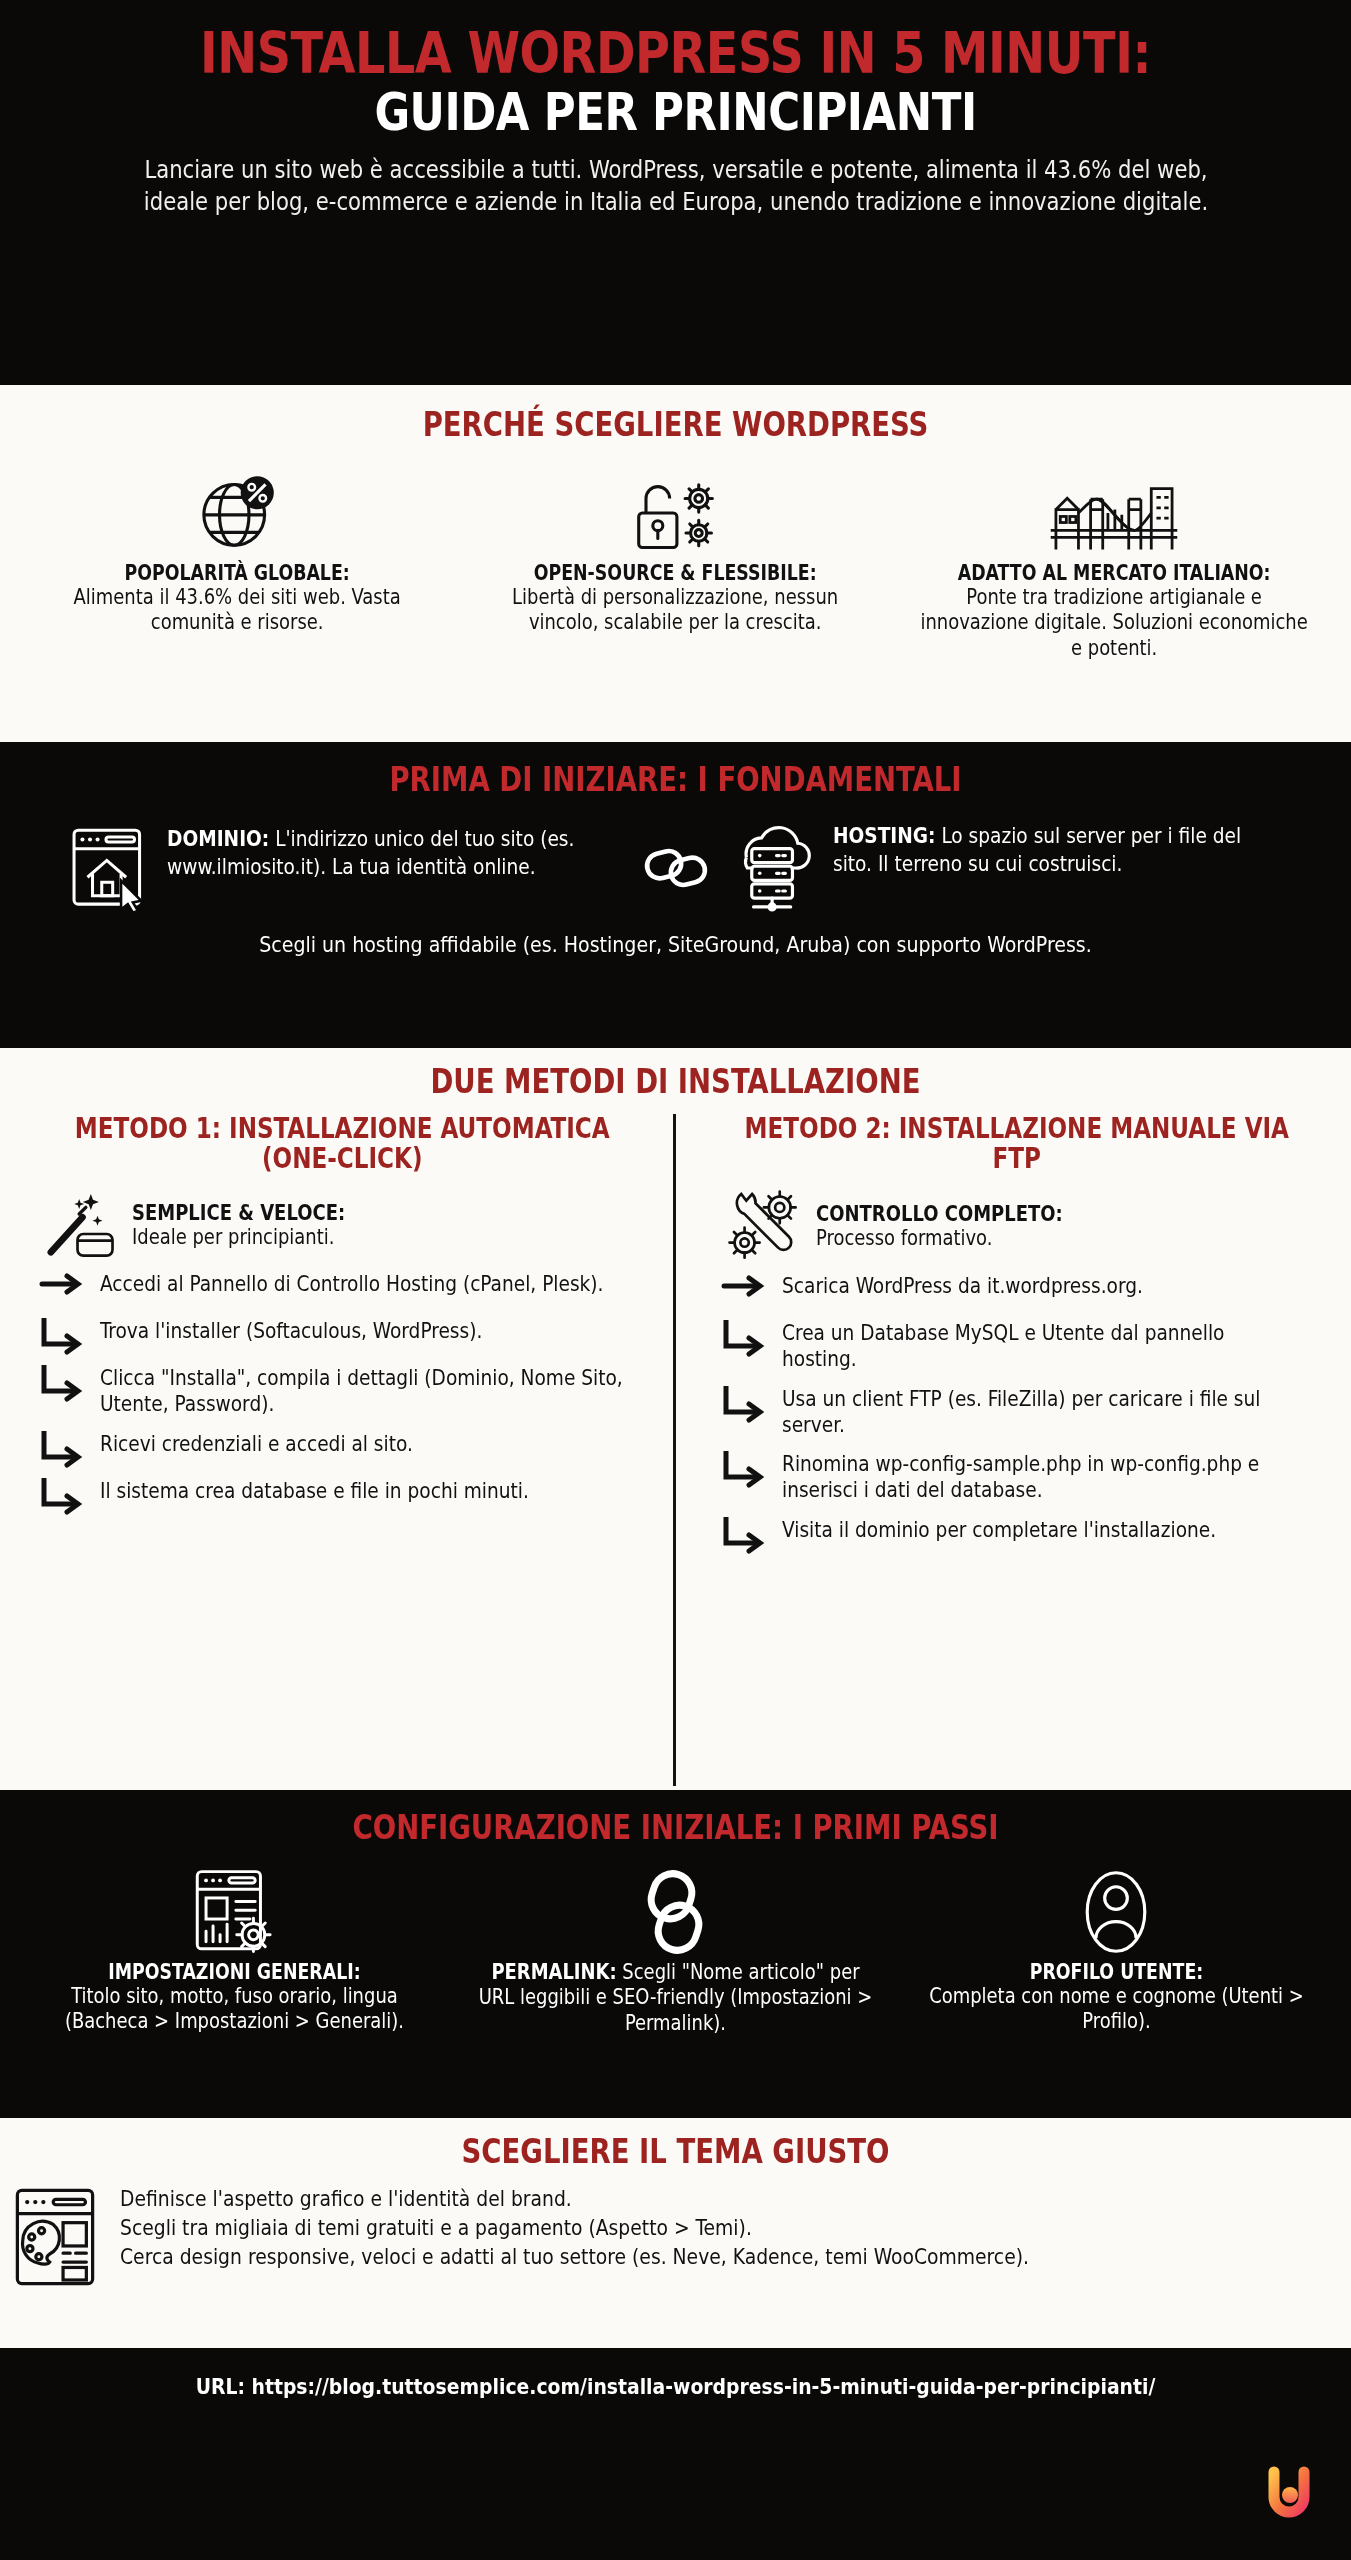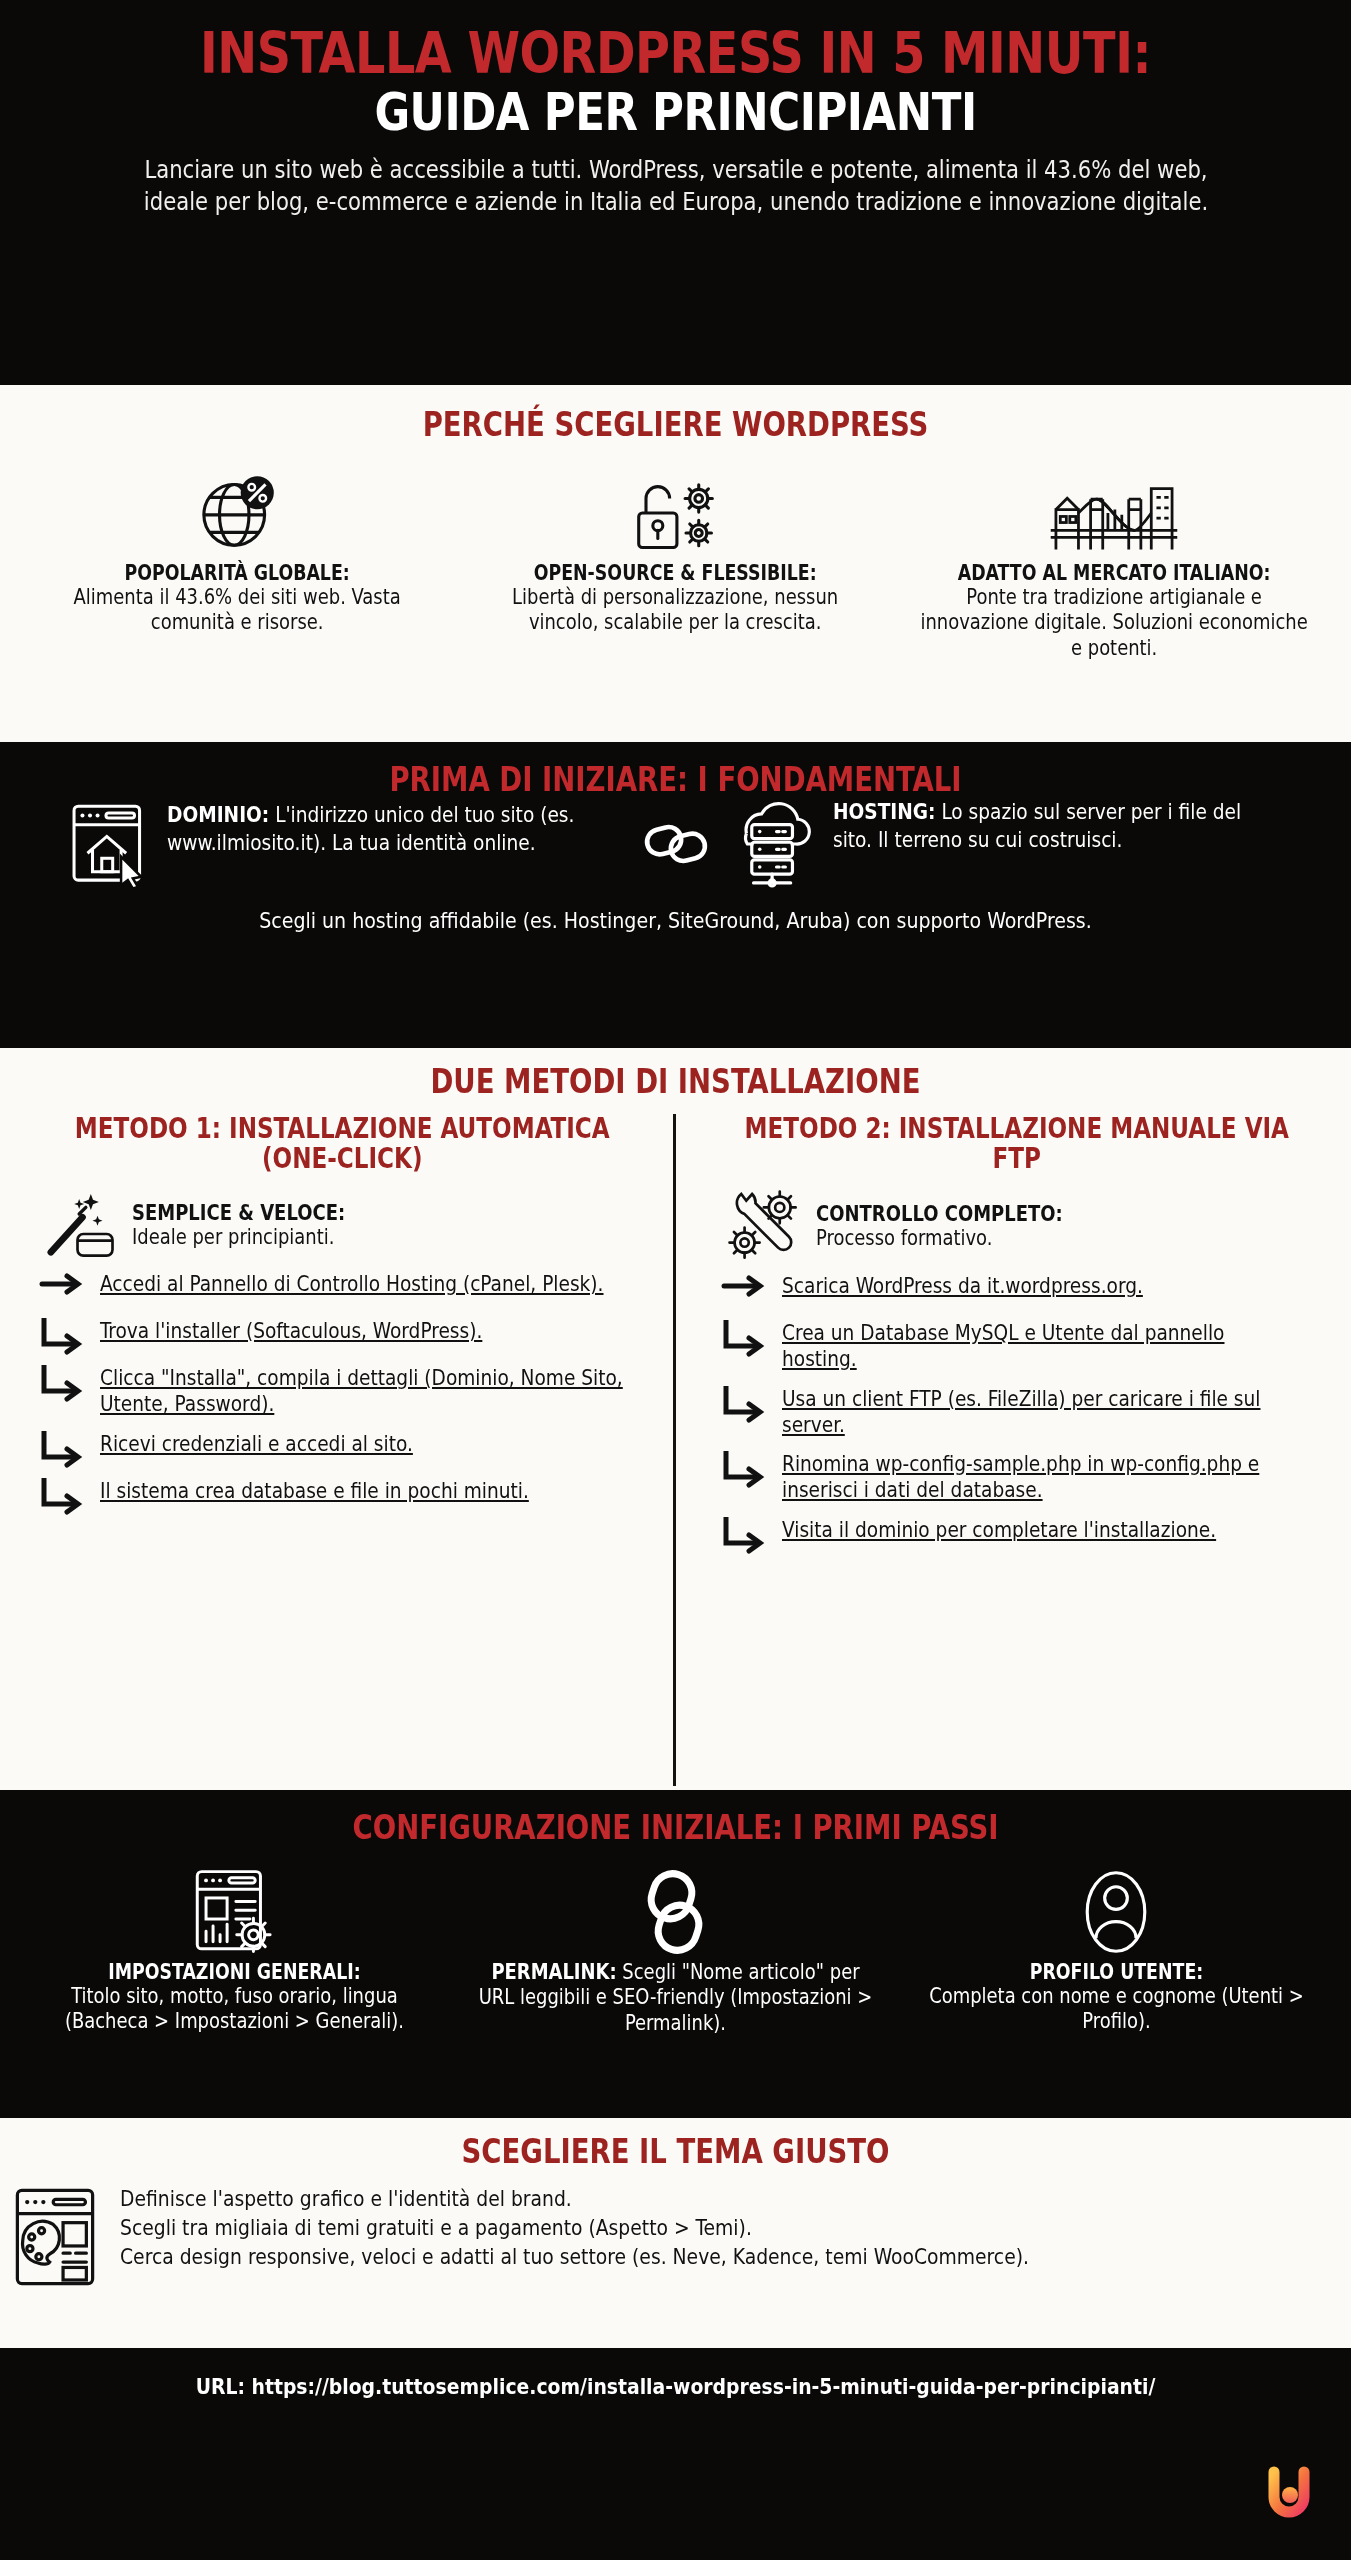--- a/index.html
+++ b/index.html
@@ -69,21 +69,21 @@
 
   
   .methods { display:flex; }
   .mcol { width:50%; padding:0 16px; position:relative; }
   .mcol.left { border-right:3px solid #15130f; }
   .mtitle { text-align:center; color:#9d2321; font-weight:bold; font-size:28.5px; line-height:1.08;
             transform:scaleX(0.9); }
   .mhi { display:flex; align-items:center; gap:14px; margin:14px 0 12px; padding-left:14px; }
   .mhi-txt b { display:block; font-weight:bold; font-size:21.5px; transform:scaleX(0.93); transform-origin:left; }
   .mhi-txt span { display:block; font-size:21px; font-weight:400; transform:scaleX(0.95); transform-origin:left; }
-  .steps { position:relative; padding-left:10px;text-decoration:underline; }
+  .steps { position:relative; padding-left:10px; }
   .step { display:flex; align-items:flex-start; gap:10px; margin-bottom:13px; position:relative; }
   .step-ar { width:52px; flex:0 0 52px; height:34px; position:relative; }
   .step-tx { font-size:21.5px; line-height:1.22; transform:scaleX(0.96); transform-origin:left top; flex:1; }
 
   
   .theme-row { display:flex; align-items:flex-start; gap:22px; padding:0 58px; }
   .theme-txt { font-size:21.5px; line-height:1.36; transform:scaleX(0.97); transform-origin:left top; }
 
   
   .foot-url { text-align:center; color:#fff; font-weight:bold; font-size:22px;
@@ -179,21 +179,21 @@
         </div>
         <div class="cap-b cond">ADATTO AL MERCATO ITALIANO:</div>
         <div class="cap-n cond">Ponte tra tradizione artigianale e innovazione digitale. Soluzioni economiche e potenti.</div>
       </div>
     </div>
   </section>
 
   <section class="sec sec-dark" style="height:306px; padding:20px 18px 0;">
     <div class="h-red-dark cond">PRIMA DI INIZIARE: I FONDAMENTALI</div>
 
-    <div class="fond-row" style="">
+    <div class="fond-row" style="margin-top:24px;">
 
       <div class="fond-item" style="width:44%;">
         <span>
           <svg width="84" height="86" viewBox="0 0 100 102" fill="none" stroke="#fff" stroke-width="3.6">
             <rect x="6" y="6" width="78" height="88" rx="5"></rect>
             <path d="M6 28 H84"></path>
             <circle cx="16" cy="17" r="2.4" fill="#fff" stroke="none"></circle>
             <circle cx="25" cy="17" r="2.4" fill="#fff" stroke="none"></circle>
             <circle cx="34" cy="17" r="2.4" fill="#fff" stroke="none"></circle>
             <rect x="44" y="14" width="34" height="6" rx="3"></rect>

